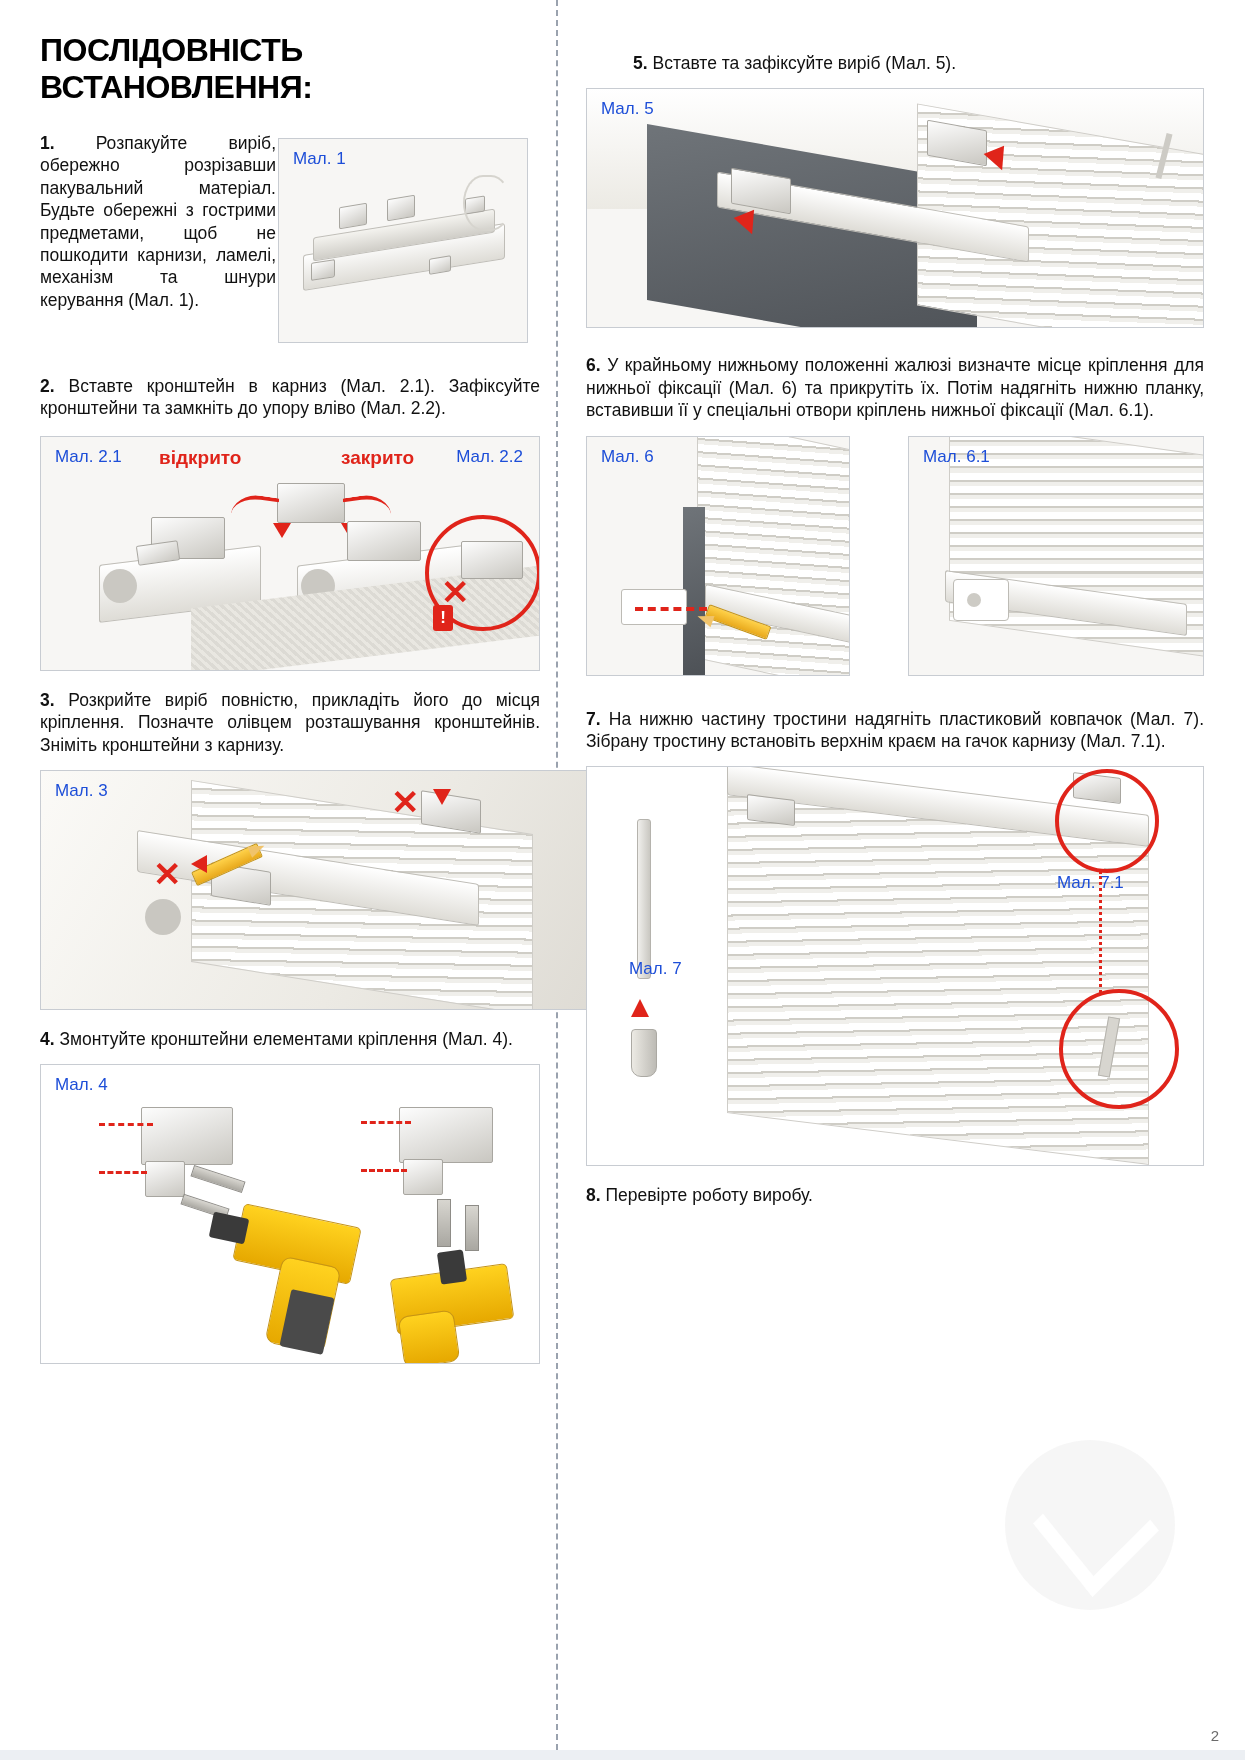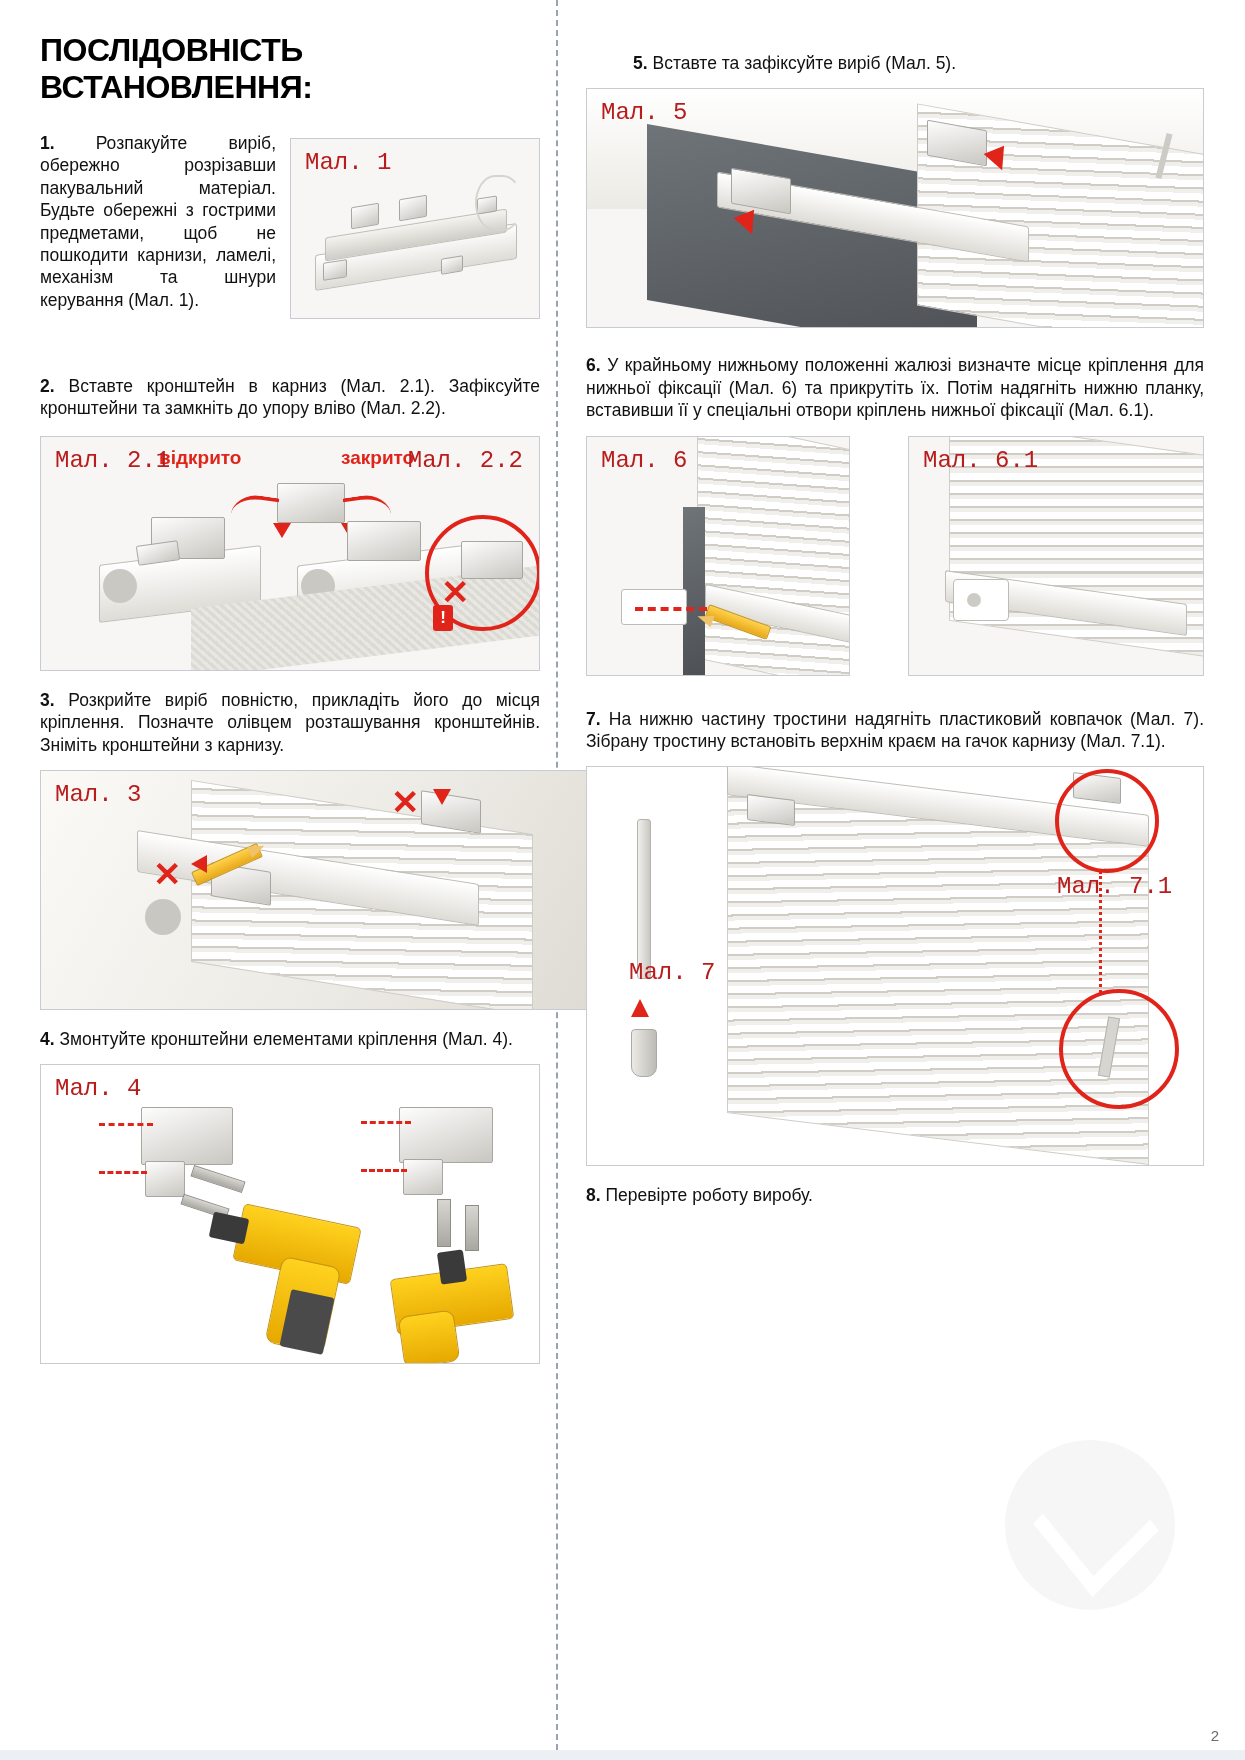--- a/index.html
+++ b/index.html
@@ -76,24 +76,24 @@
   .fig {
     position: relative;
     border: 1px solid #c8ccd2;
     background: #f7f6f4;
     box-sizing: border-box;
     overflow: hidden;
     margin-bottom: 18px;
   }
   .fig .cap {
     position: absolute;
-    font-size: 24px;
-    color: #b91c1c;
+    font-size: 17px;
+    color: #1d4ed8;
     z-index: 6;
-    font-family: Liberation Mono, monospace;
+    font-family: Liberation Sans, sans-serif;
   }
   .fig .cap.tl { left: 14px; top: 10px; }
   .fig .cap.tr { right: 16px; top: 10px; }
   .slats {
     position: absolute;
     background-image: repeating-linear-gradient(
       180deg,
       #ffffff 0px, #ffffff 6px,
       #d9d8d3 6px, #d9d8d3 8px,
       #eceae5 8px, #eceae5 12px);
@@ -216,21 +216,21 @@
 <div class="page">
 
   <div class="divider"></div>
   <div class="watermark"></div>
 
   <div class="col col-left">
 
     <h1 class="title">ПОСЛІДОВНІСТЬ ВСТАНОВЛЕННЯ:</h1>
 
     <div style="position:relative;min-height:215px;">
-      <div class="fig" style="position:absolute;right:0;top:6px;width:250px;height:181px;">
+      <div class="fig" style="position:absolute;right:12px;top:6px;width:250px;height:205px;">
         <span class="cap tl">Мал. 1</span>
 
         <div class="rail" style="left:24px;top:100px;width:200px;height:34px;transform:skewY(-9deg);"></div>
         <div class="rail" style="left:34px;top:84px;width:180px;height:22px;transform:skewY(-9deg);background:linear-gradient(180deg,#f4f3ef,#cfcdc7);"></div>
         <div class="bracket" style="left:60px;top:66px;width:26px;height:20px;transform:skewY(-9deg);"></div>
         <div class="bracket" style="left:108px;top:58px;width:26px;height:20px;transform:skewY(-9deg);"></div>
         <div class="bracket" style="left:32px;top:122px;width:22px;height:16px;transform:skewY(-9deg);"></div>
         <div class="bracket" style="left:150px;top:118px;width:20px;height:14px;transform:skewY(-9deg);"></div>
         <div class="bracket" style="left:186px;top:58px;width:18px;height:14px;transform:skewY(-9deg);"></div>
         <div style="position:absolute;left:184px;top:36px;width:44px;height:52px;border:2px solid #cfcdc7;border-radius:50%/60%;border-color:#d6d4ce transparent #d6d4ce #d6d4ce;"></div>

